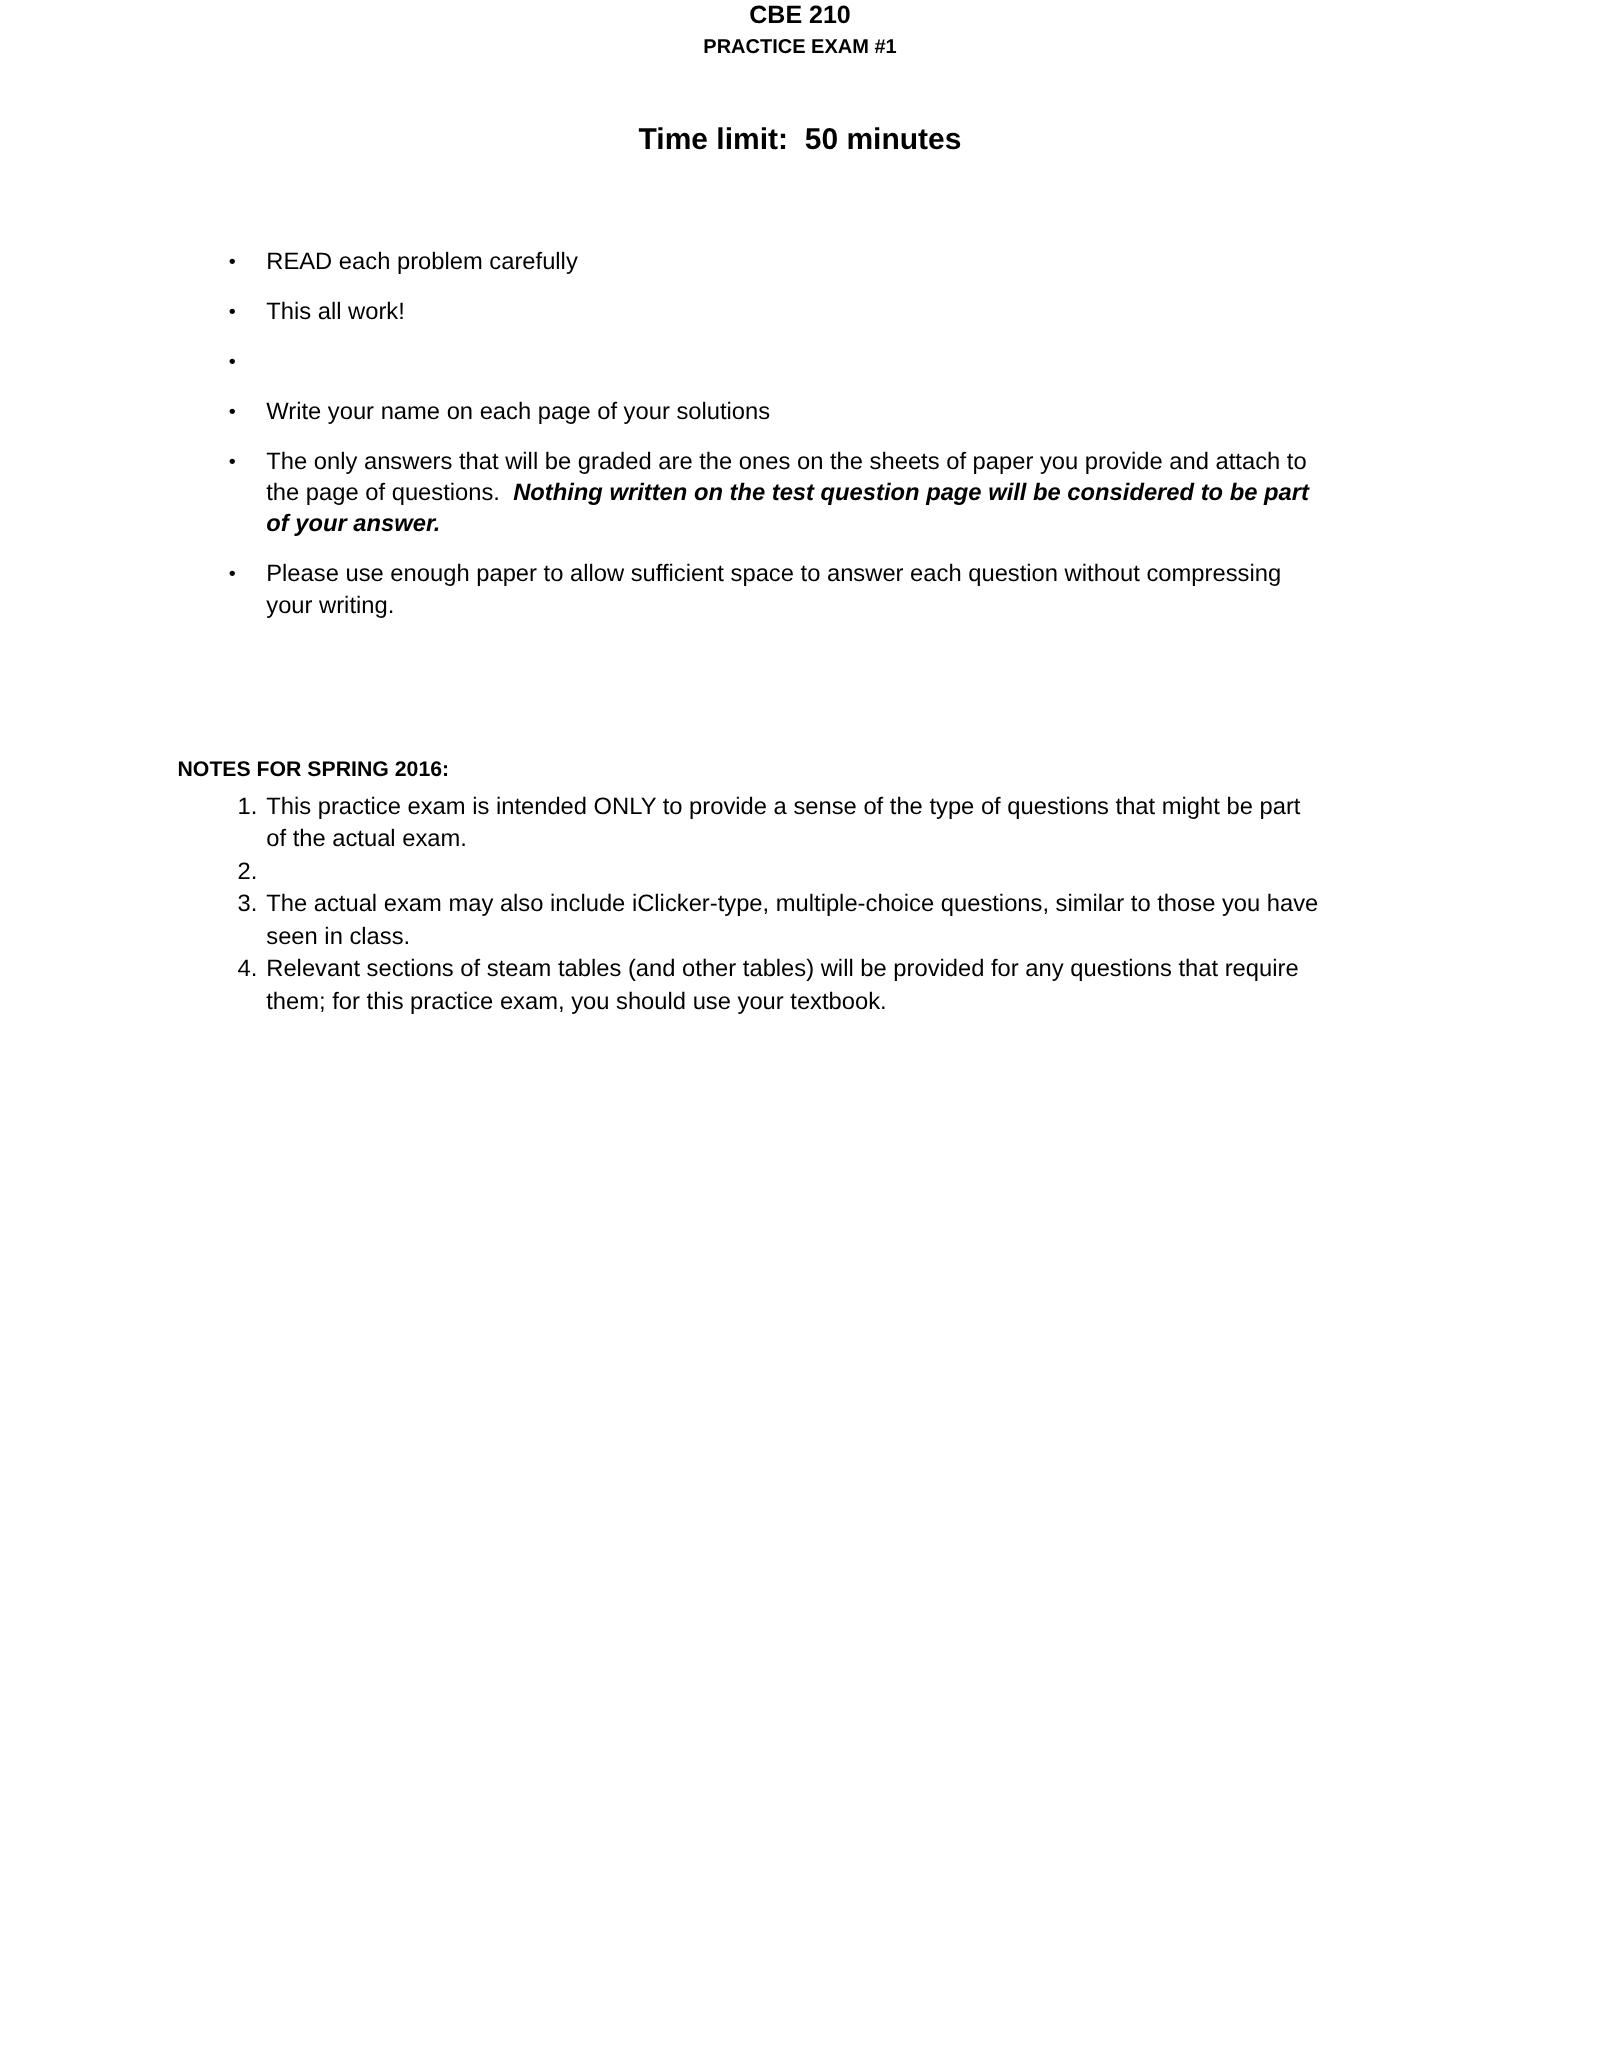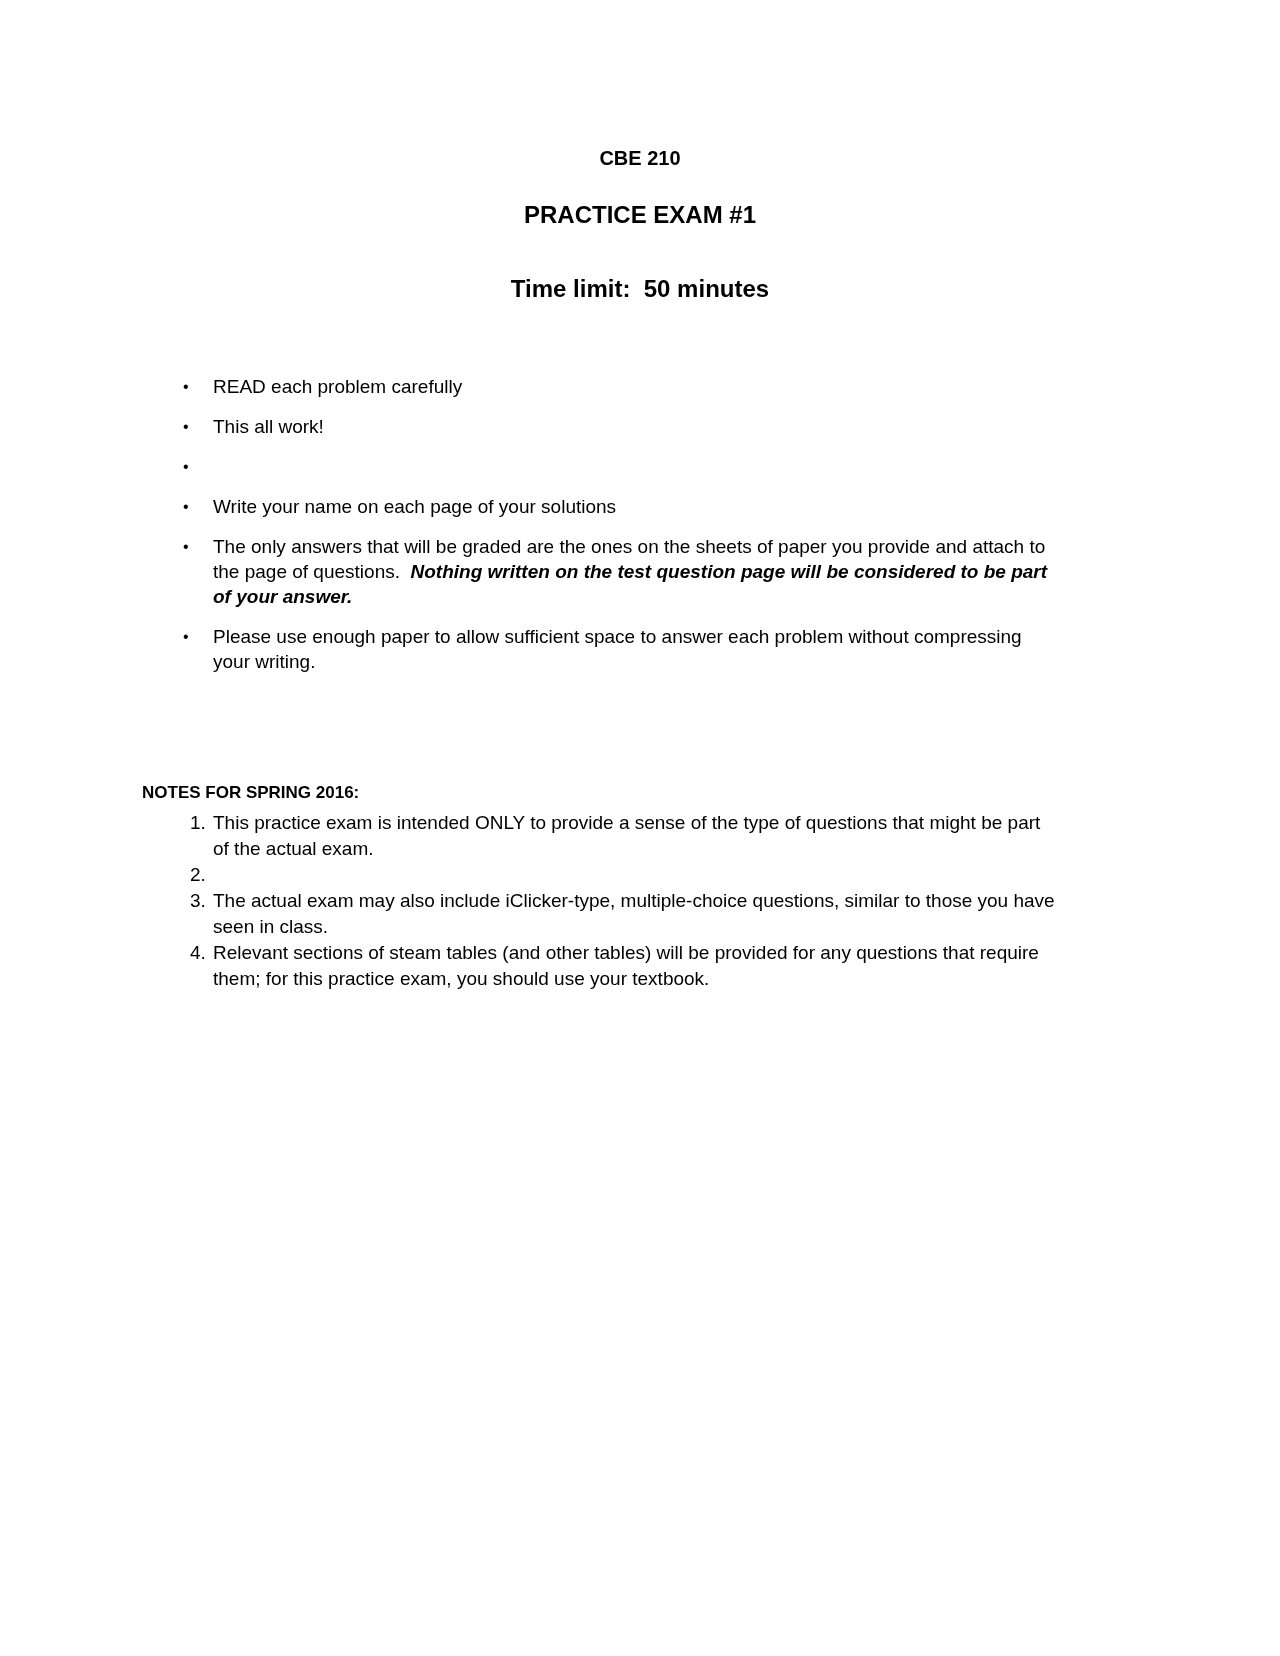--- a/index.html
+++ b/index.html
@@ -12,25 +12,24 @@
     overflow: hidden;
   }
   .page {
     position: relative;
     width: 1280px;
     height: 1656px;
     background: #ffffff;
   }
   .titles {
     text-align: center;
-    padding-top: 146px;
     font-weight: bold;
   }
   .course-title   { font-size: 20px; line-height: 25px; }
-  .exam-title     { font-size: 24px; line-height: 25px; margin-top: 31px; }
+  .exam-title     { font-size: 16px; line-height: 25px; }
   .time-limit     { font-size: 24px; line-height: 25px; margin-top: 49px; white-space: pre-wrap; }
 
   .bullet-list {
     margin-top: 73px;
     margin-left: 183px;
     margin-right: 60px;
   }
   .bullet-item {
     display: flex;
     align-items: flex-start;
@@ -105,21 +104,21 @@
     <div class="bullet-item">
       <span class="bullet-marker">•</span>
       <span class="bullet-text">Write your name on each page of your solutions</span>
     </div>
     <div class="bullet-item">
       <span class="bullet-marker">•</span>
       <span class="bullet-text"><span>The only answers that will be graded are the ones on the sheets of paper you provide and attach to the page of questions.  </span><em>Nothing written on the test question page will be considered to be part of your answer.</em></span>
     </div>
     <div class="bullet-item">
       <span class="bullet-marker">•</span>
-      <span class="bullet-text">Please use enough paper to allow sufficient space to answer each problem without compressing your writing.</span>
+      <span class="bullet-text">Please use enough paper to allow sufficient space to answer each question without compressing your writing.</span>
     </div>
   </div>
 
   <div class="notes-heading">NOTES FOR SPRING 2016:</div>
 
   <div class="notes-list">
     <div class="note-item">
       <span class="note-num">1.</span>
       <span class="note-text">This practice exam is intended ONLY to provide a sense of the type of questions that might be part of the actual exam.</span>
     </div>

